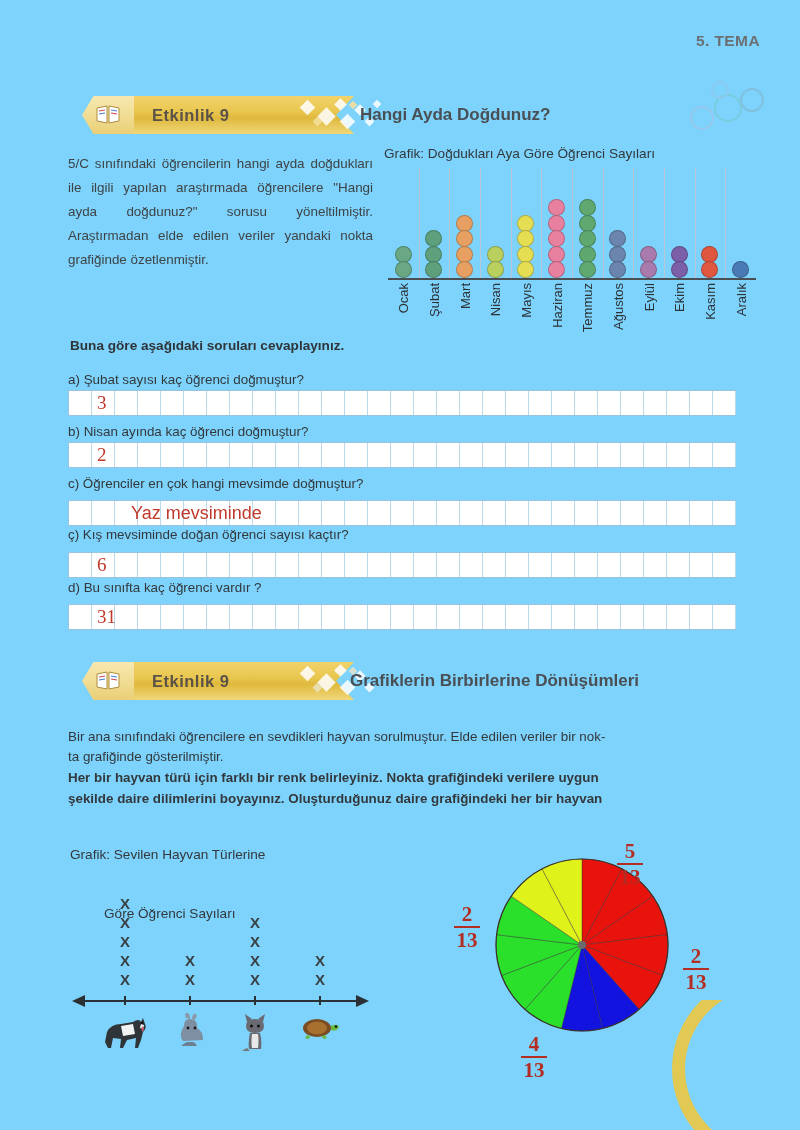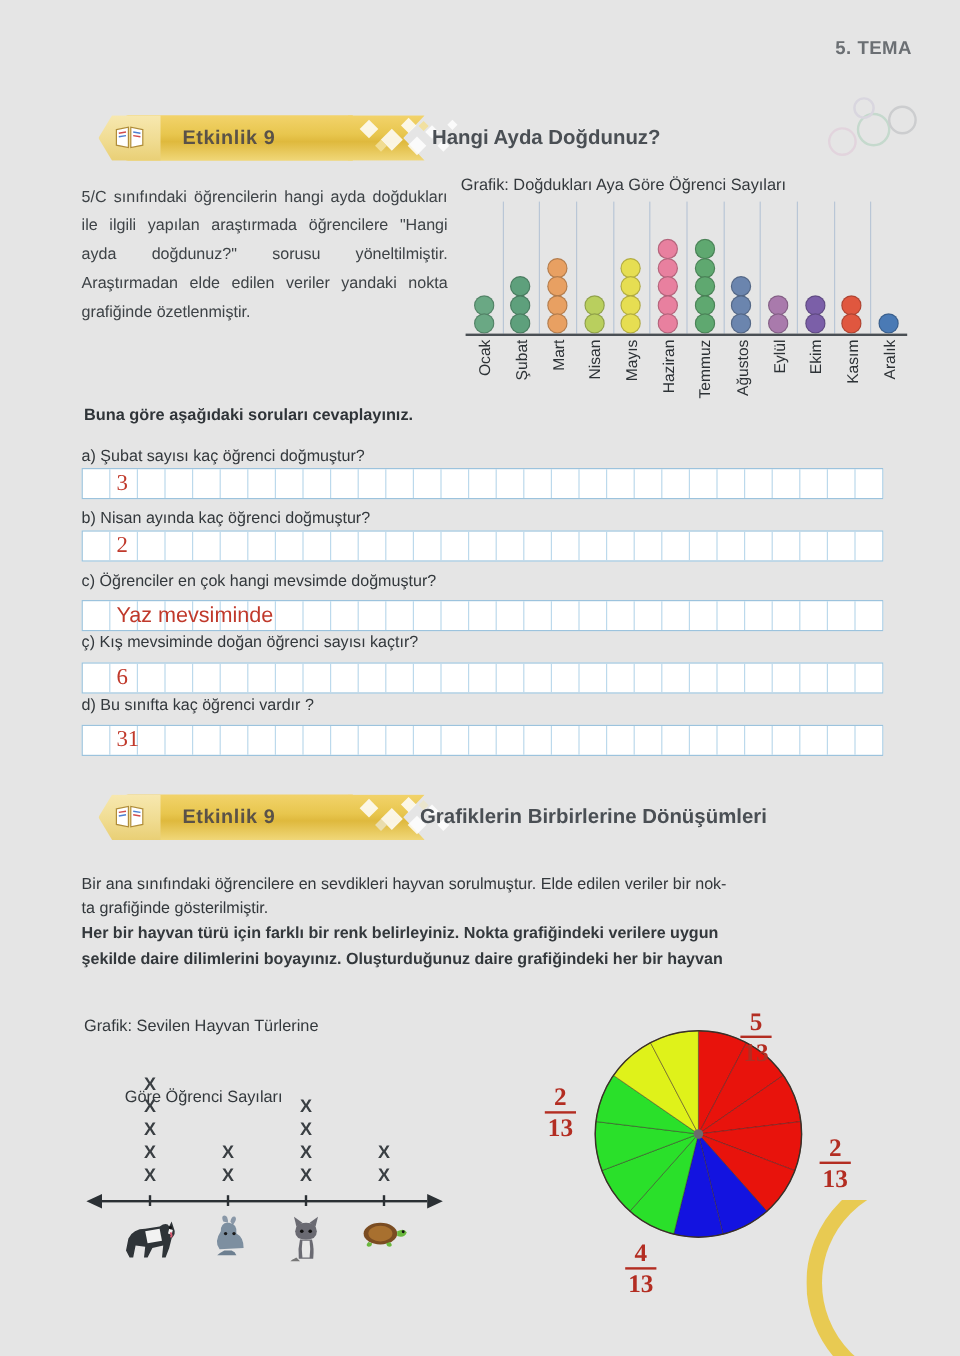--- a/index.html
+++ b/index.html
@@ -5,21 +5,21 @@
   * { box-sizing: border-box; margin: 0; padding: 0; }
   html, body {
     width: 800px; height: 1130px;
     background: #ffffff;
     font-family: "Liberation Sans", sans-serif;
     overflow: hidden;
   }
   .page {
     position: relative;
     width: 800px; height: 1130px;
-    background: #e5e5e5;
+    background: #7dd3fc;
   }
 
   
   .corner-arc {
     position: absolute; right: -62px; bottom: -34px;
     width: 190px; height: 190px;
     border: 13px solid #e8c84a;
     border-radius: 50%;
     opacity: .95;
   }
@@ -134,21 +134,21 @@
   }
   .answer-grid .cell:last-child { border-right: none; }
   .answer-text {
     position: absolute; left: 28px; top: 50%;
     transform: translateY(-50%);
     font-size: 19px; color: #c0392b;
     font-family: "Liberation Serif", serif;
     font-weight: normal;
     white-space: nowrap;
   }
-  .answer-text.word { font-family: "Liberation Sans", sans-serif; font-size: 18px; font-weight: normal; }
+  .answer-text.word { font-family: "Liberation Sans", sans-serif; font-size: 18px; font-weight: normal; margin-left: 34px; }
 
   
   .body-text {
     position: absolute; font-size: 13.4px; line-height: 20px; color: #33383c;
   }
   .body-text.bold { font-weight: bold; }
 
   
   .ap-caption {
     position: absolute; font-size: 13.6px; color: #33383c; line-height: 19px;

